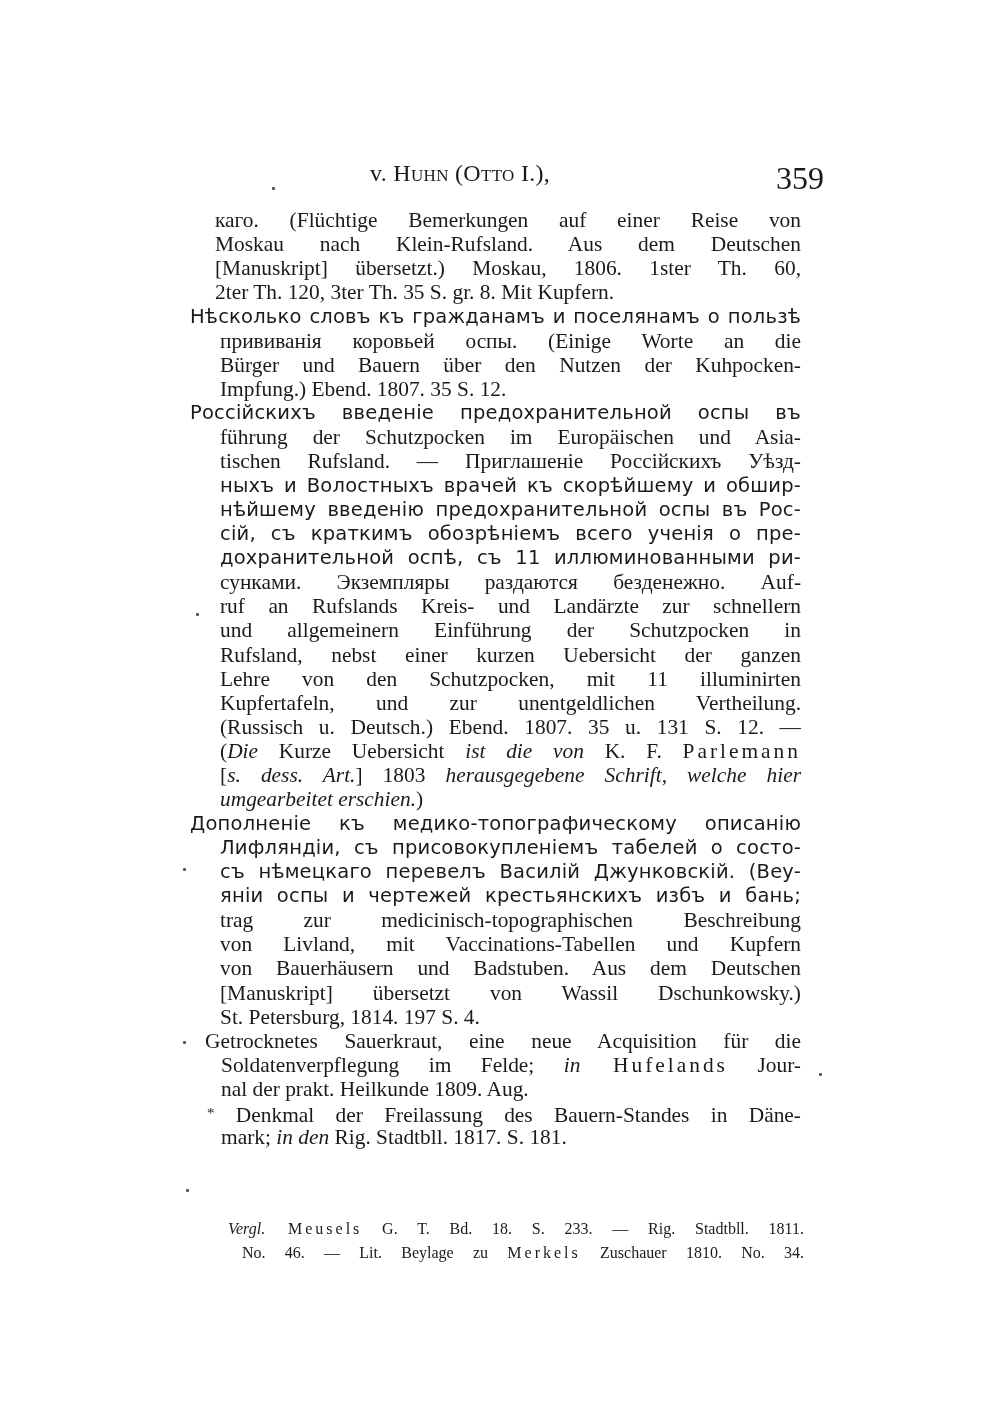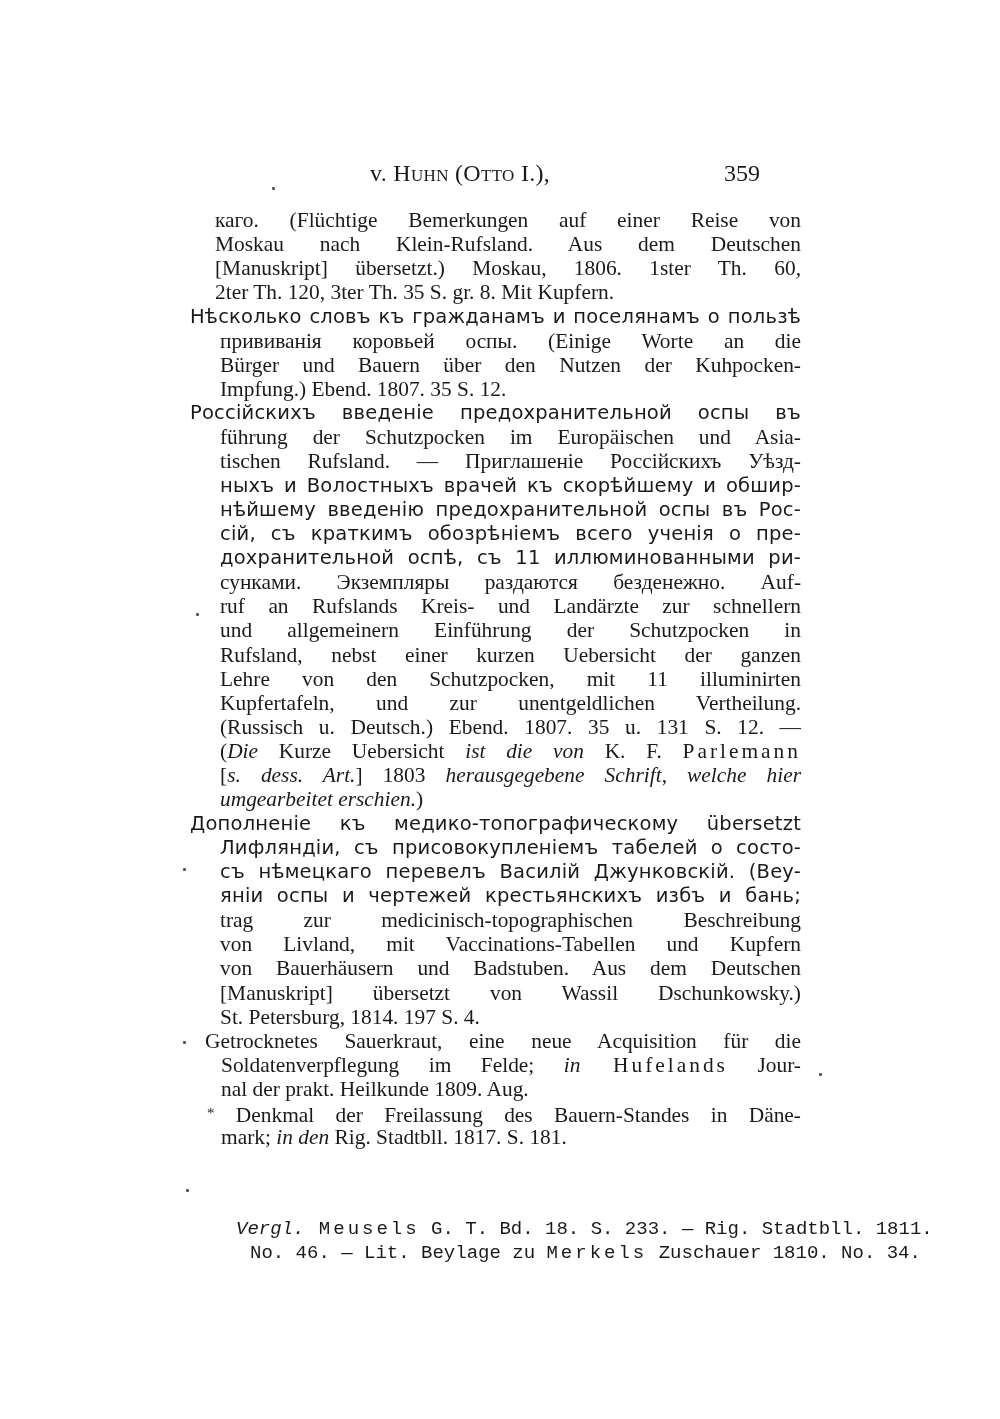--- a/index.html
+++ b/index.html
@@ -1,30 +1,30 @@
 <!DOCTYPE html>
 <html><head>
   <meta charset="utf-8">
   <style>
     html, body { margin: 0; padding: 0; background: #ffffff; }
     body { width: 1000px; height: 1419px; position: relative; overflow: hidden;
            font-family: "Liberation Serif", "DejaVu Serif", serif; color: #1a1a1a; }
     .page { position: absolute; left: 0; top: 0; width: 902px; height: 1419px; }
     .running-head { position: absolute; top: 160px; left: 370px; font-size: 24px; letter-spacing: 0.3px; }
     .running-head .sc { font-variant: small-caps; }
-    .page-number { position: absolute; top: 160px; left: 724px; font-size: 24px; }
+    .page-number { position: absolute; top: 160px; left: 776px; font-size: 32px; }
     .body { position: absolute; top: 208px; left: 215px; width: 586px; font-size: 21.4px; line-height: 24.15px; }
     .line { white-space: nowrap; text-align: justify; text-align-last: justify; height: 24.15px; }
     .line.last { text-align-last: left; }
     .indent { padding-left: 30px; }
     .hang { margin-left: -25px; }
     .cyr { font-family: "DejaVu Sans", sans-serif; font-size: 19.5px; letter-spacing: 0.2px; }
     .ital { font-style: italic; }
     .spaced { letter-spacing: 3px; }
-    .footnote { position: absolute; top: 1217px; left: 236px; width: 576px; font-size: 19px; line-height: 24px; font-family: Liberation Mono, monospace; }
+    .footnote { position: absolute; top: 1217px; left: 228px; width: 576px; font-size: 16px; line-height: 24px; }
     .footnote .line { height: 24px; }
     .marks { position: absolute; }
     .mark { position: absolute; width: 3px; height: 3px; background: #555; border-radius: 1px; }
   </style>
 </head>
 <body>
 
 <div class="page">
 
   <div class="running-head">
@@ -67,21 +67,21 @@
         <div class="line">Lehre von den Schutzpocken, mit 11 illuminirten</div>
         <div class="line">Kupfertafeln, und zur unentgeldlichen Vertheilung.</div>
         <div class="line">(Russisch u. Deutsch.) Ebend. 1807. 35 u. 131 S. 12. —</div>
         <div class="line"><span>(</span><span class="ital">Die</span><span> Kurze Uebersicht </span><span class="ital">ist die von</span><span> K. F. </span><span class="spaced">Parlemann</span></div>
         <div class="line"><span>[</span><span class="ital">s. dess. Art.</span><span>] 1803 </span><span class="ital">herausgegebene Schrift</span><span>, </span><span class="ital">welche hier</span></div>
         <div class="line last"><span class="ital">umgearbeitet erschien.</span><span>)</span></div>
       </div>
     </div>
 
     <div class="hang">
-      <div class="line cyr">Дополненіе къ медико-топографическому übersetzt</div>
+      <div class="line cyr">Дополненіе къ медико-топографическому описанію</div>
       <div class="indent">
         <div class="line cyr">Лифляндіи, съ присовокупленіемъ табелей о состо-</div>
         <div class="line cyr">съ нѣмецкаго перевелъ Василій Джунковскій. (Bey-</div>
         <div class="line cyr">яніи оспы и чертежей крестьянскихъ избъ и бань;</div>
         <div class="line">trag zur medicinisch-topographischen Beschreibung</div>
         <div class="line">von Livland, mit Vaccinations-Tabellen und Kupfern</div>
         <div class="line">von Bauerhäusern und Badstuben. Aus dem Deutschen</div>
         <div class="line">[Manuskript] übersetzt von Wassil Dschunkowsky.)</div>
         <div class="line last">St. Petersburg, 1814. 197 S. 4.</div>
       </div>

